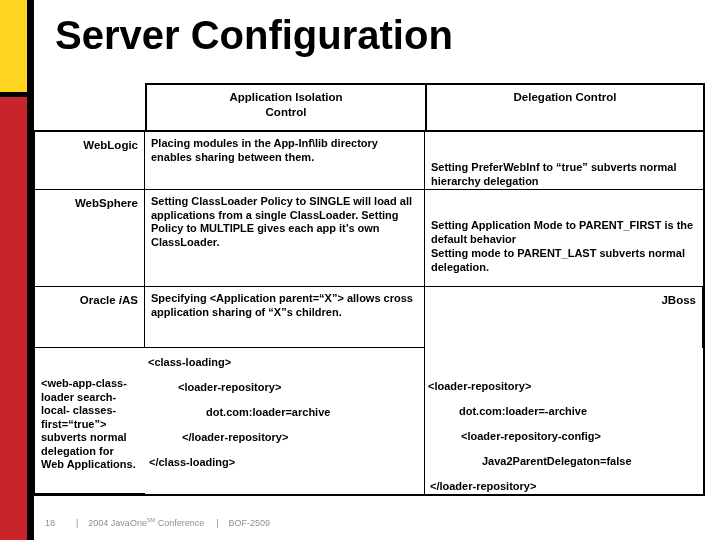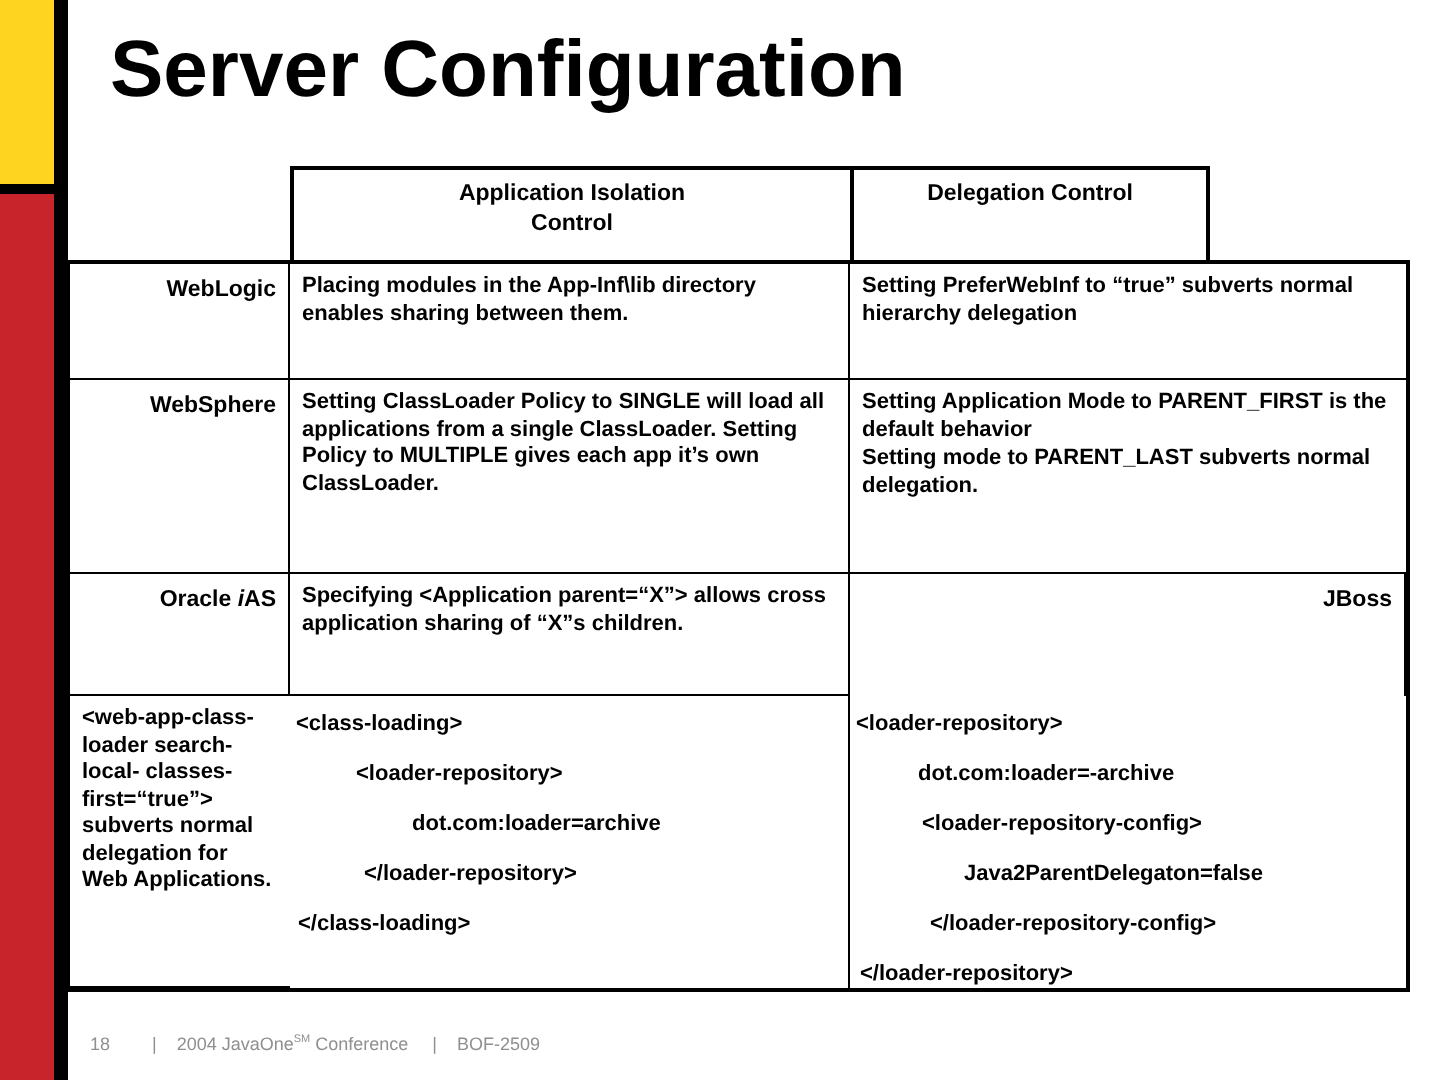--- a/index.html
+++ b/index.html
@@ -12,21 +12,21 @@
   .accent-gap    { position:absolute; left:0; top:92px; width:27px; height:5px; background:#000; }
   .accent-red    { position:absolute; left:0; top:97px; width:27px; height:443px; }
   .vbar          { position:absolute; left:27px; top:0; width:7px; height:540px; background:#000; }
 
   .title {
     position:absolute; left:55px; top:18px;
     font-size:40px; line-height:34px; font-weight:bold; color:#000;
   }
 
   .thead {
-    position:absolute; left:145px; top:83px; width:460px; height:49px;
+    position:absolute; left:145px; top:83px; width:560px; height:49px;
     border:2px solid #000; display:flex; background:#fff;
   }
   .th {
     font-weight:bold; font-size:11.5px; line-height:15px;
     text-align:center; padding-top:5px;
   }
   .th-iso { width:280px; border-right:2px solid #000; }
   .th-del { flex:1; }
 
   .tbody {
@@ -34,21 +34,21 @@
     border:2px solid #000; background:#fff;
     display:grid;
     grid-template-columns:110px 280px 1fr;
     grid-template-rows:58px 97px 61px 1fr;
   }
   .cell {
     border-right:1px solid #000; border-bottom:1px solid #000;
     font-size:11px; font-weight:bold; line-height:13.5px;
     padding:5px 6px 0 6px; overflow:hidden;
   }
-  .c-last { border-right:none; }
+  .c-last { border-right:none;margin-top:24px; }
   .r-last { border-bottom:none; }
   .name { text-align:right; padding-top:7px; font-size:11.5px; }
   .name .it { font-style:italic; }
   .para2 { margin-top:1px; }
   .codecell { padding:2px 2px 0 3px; }
   .code-line { line-height:25px; height:25px; white-space:nowrap; font-size:11px; font-weight:bold; }
 
   .footer {
     position:absolute; left:45px; top:514px; width:600px;
     font-size:9px; line-height:12px; color:#8f8f8f;
@@ -102,21 +102,20 @@
     <div class="code-line" style="padding-left:30px">&lt;loader-repository&gt;</div>
     <div class="code-line" style="padding-left:58px">dot.com:loader=archive</div>
     <div class="code-line" style="padding-left:34px">&lt;/loader-repository&gt;</div>
     <div class="code-line" style="padding-left:1px">&lt;/class-loading&gt;</div>
   </div>
   <div class="cell codecell c-last r-last">
     <div class="code-line" style="padding-left:0px">&lt;loader-repository&gt;</div>
     <div class="code-line" style="padding-left:31px">dot.com:loader=-archive</div>
     <div class="code-line" style="padding-left:33px">&lt;loader-repository-config&gt;</div>
     <div class="code-line" style="padding-left:54px">Java2ParentDelegaton=false</div>
-    <div class="code-line" style="padding-left:37px">&lt;/loader-repository-config&gt;</div>
     <div class="code-line" style="padding-left:2px">&lt;/loader-repository&gt;</div>
   </div>
 </div>
 
 <div class="footer">
   <span class="pg">18</span>
   <span class="sep">|</span>
   <span class="conf"><span>2004 JavaOne</span><sup>SM</sup><span> Conference</span></span>
   <span class="sep">|</span>
   <span>BOF-2509</span>

